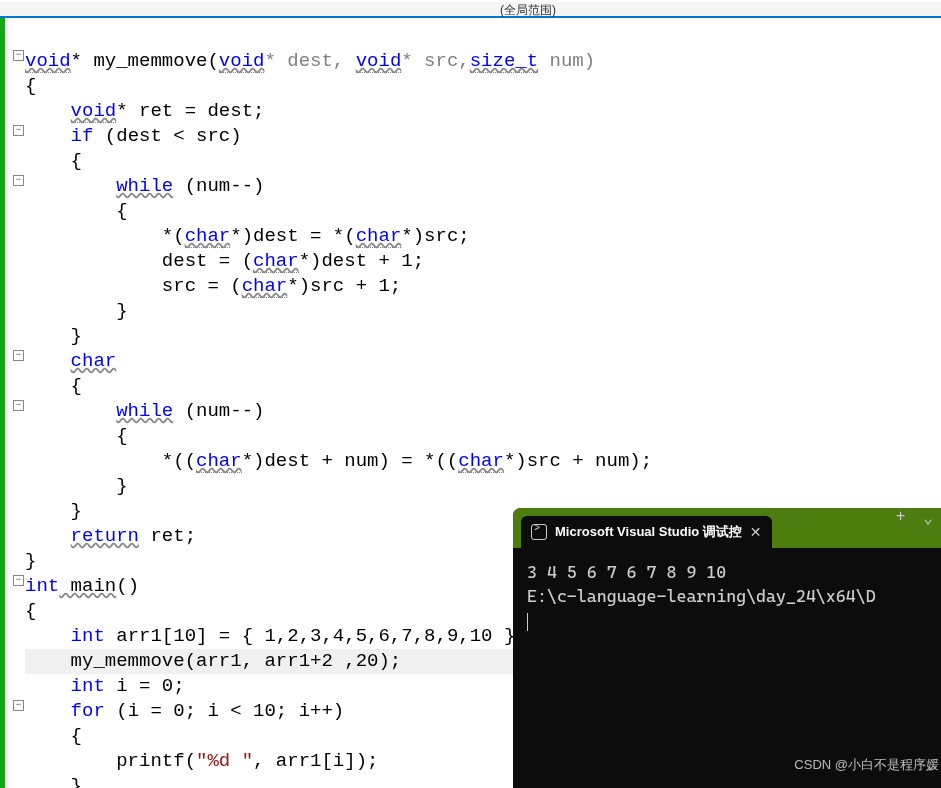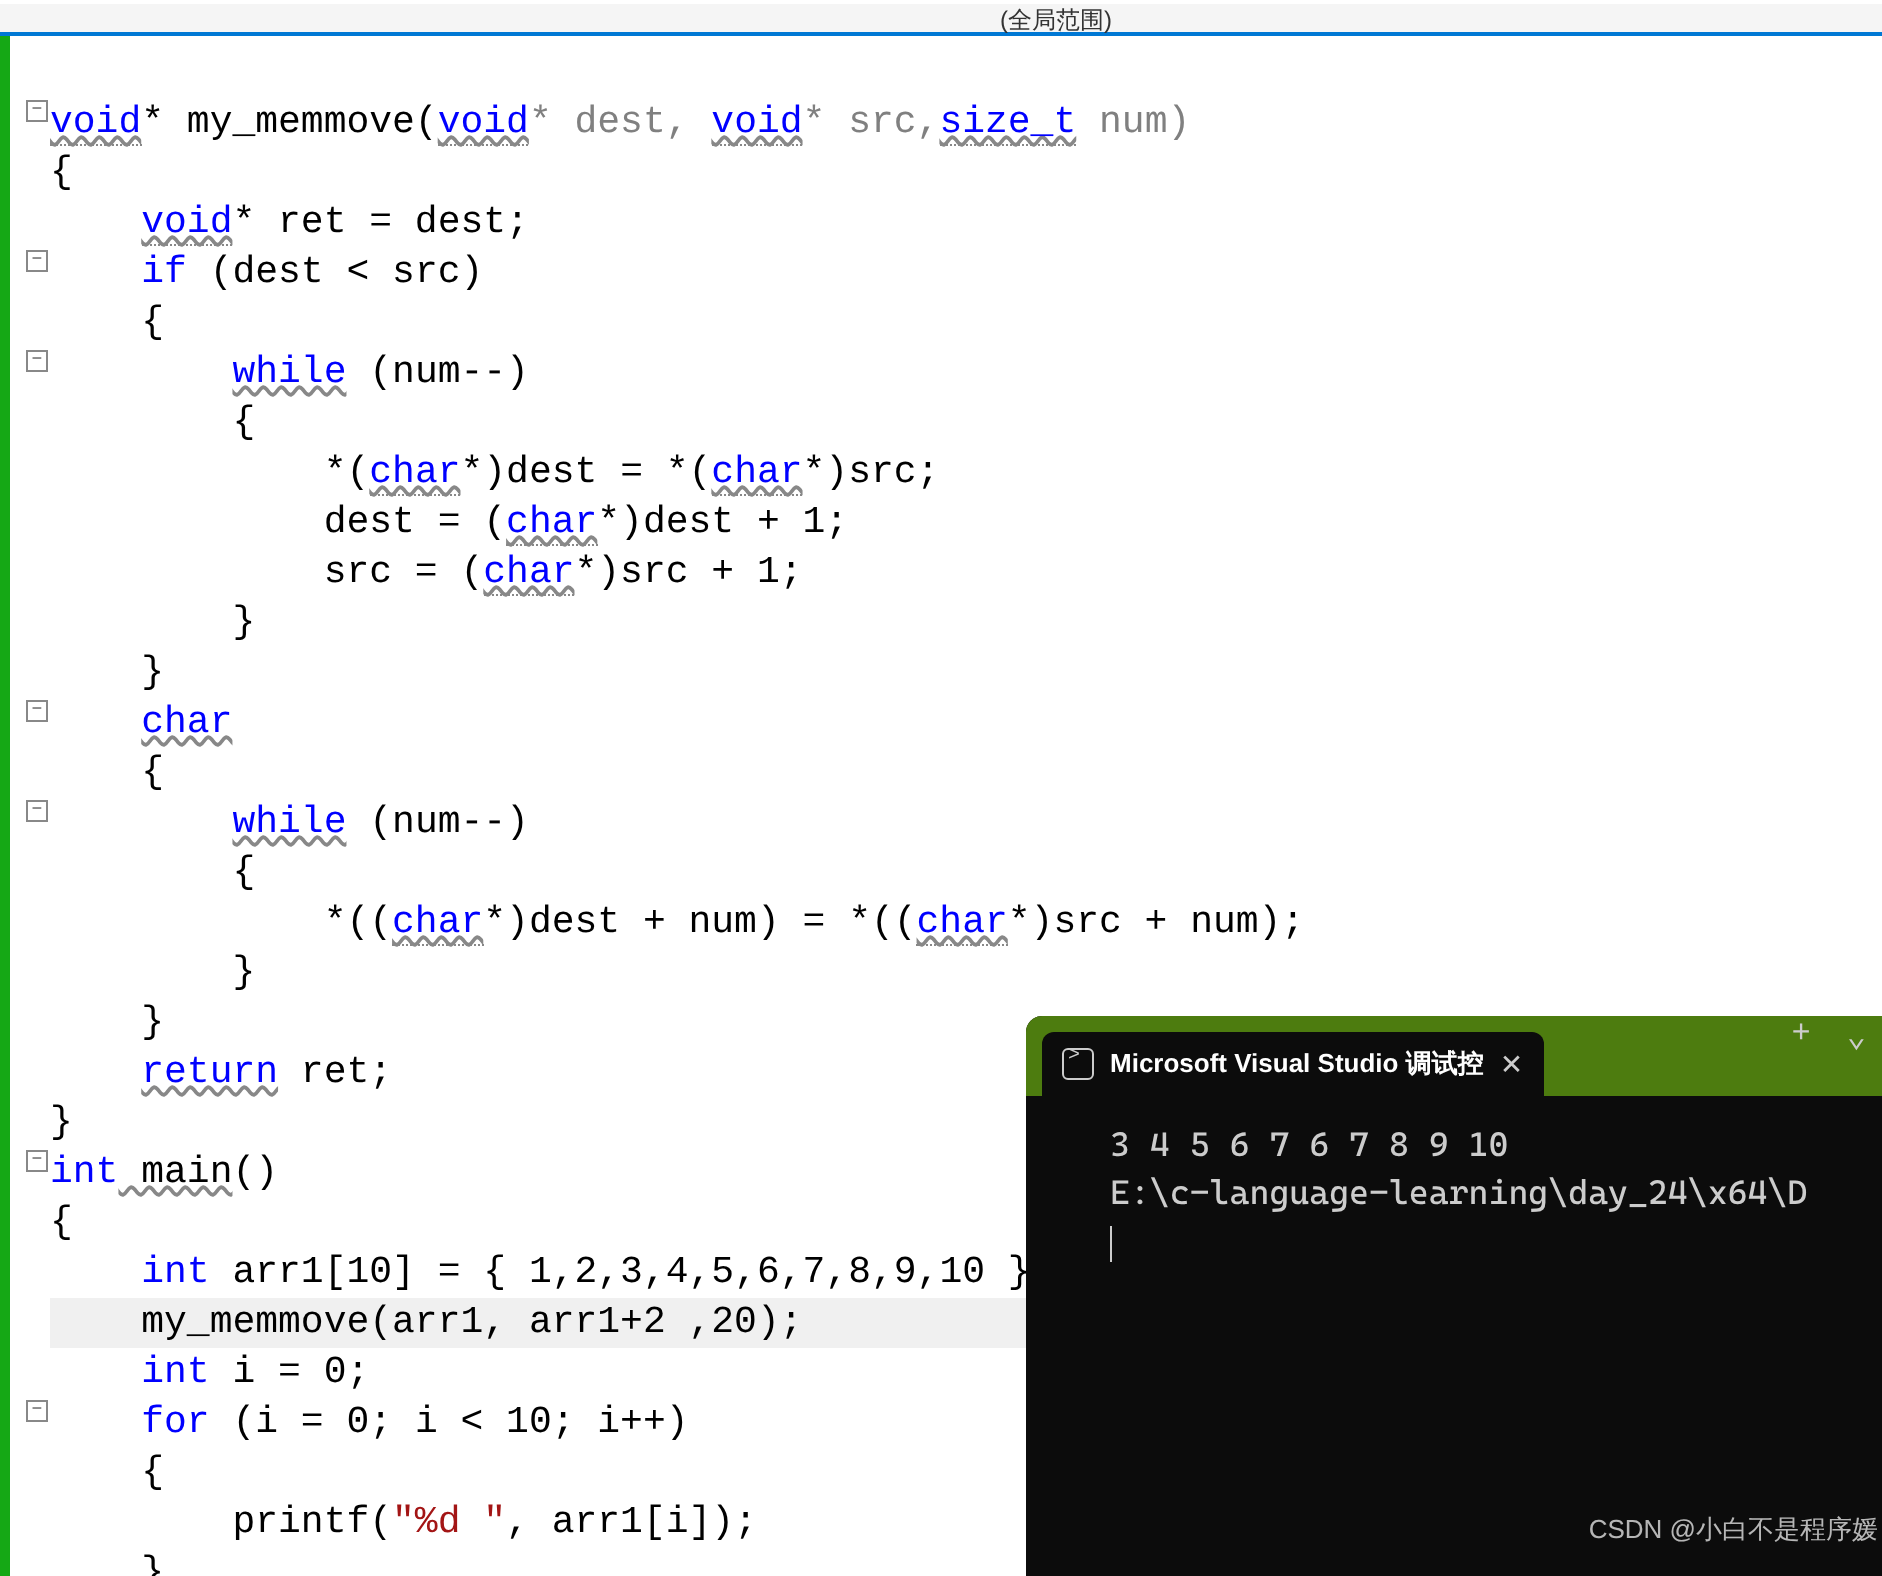--- a/index.html
+++ b/index.html
@@ -143,21 +143,20 @@
   gap: 18px;
   color: #ccc;
   font-size: 16px;
 }
 .term-body {
   padding: 12px 14px;
   color: #ccc;
   font-family: 'Cascadia Mono', Consolas, monospace;
   font-size: 17px;
   line-height: 24px;
-  margin-left: 28px;
 }
 .term-line { white-space: pre; }
 .cursor {
   display: inline-block;
   width: 1px;
   height: 18px;
   background: #ccc;
   vertical-align: middle;
 }
 .watermark {

